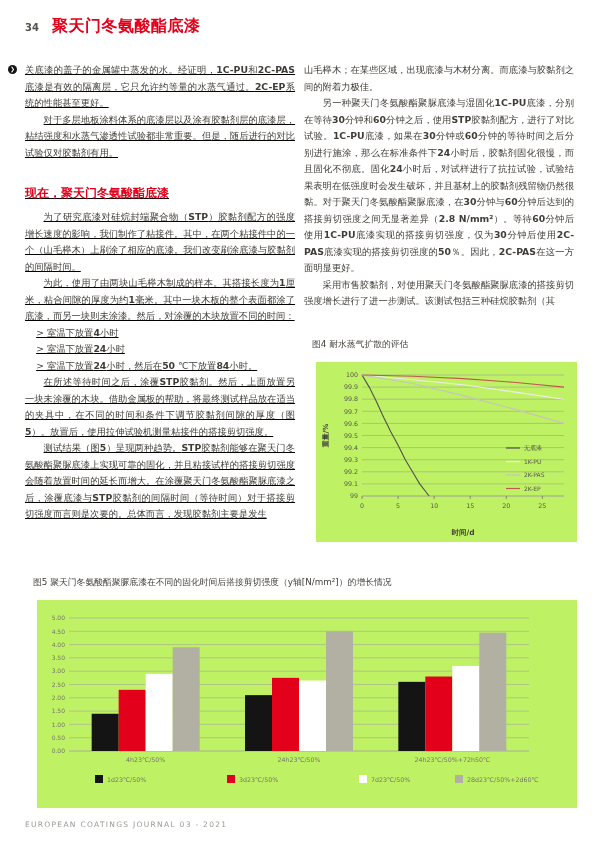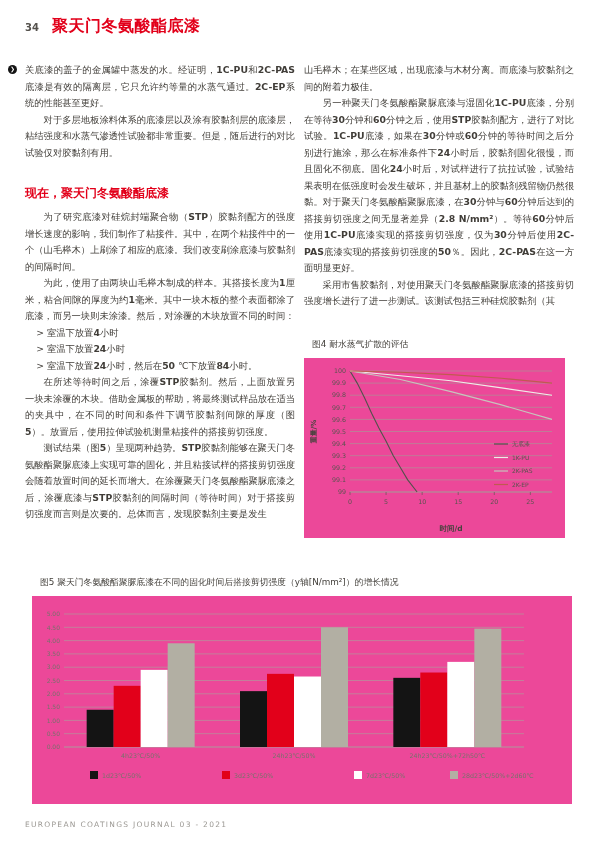--- a/index.html
+++ b/index.html
@@ -3,32 +3,32 @@
 <meta charset="utf-8">
 <style>
   html,body{margin:0;padding:0;background:#ffffff;}
   .page{width:600px;height:849px;position:relative;background:#fff;overflow:hidden;
         font-family:"DejaVu Sans","Liberation Sans",sans-serif;}
   header.pagehead{position:absolute;top:16px;left:25px;display:flex;gap:13px;align-items:baseline;}
   .pagenum{font-size:10px;font-weight:bold;color:#55524d;}
   .htitle{font-size:16px;font-weight:bold;color:#e2001a;letter-spacing:.5px;}
   .columns{position:absolute;top:62px;left:25px;display:flex;gap:9px;}
   .col{width:270px;}
-  .col.left{position:relative;}
+  .col.left{position:relative;text-decoration:underline;}
   p.body{margin:0;font-size:9.3px;line-height:16.5px;text-align:justify;color:#403d38;text-indent:2em;}
   p.noindent{text-indent:0;}
   p.listitem{text-indent:1.2em;text-align:left;}
   .bullet{position:absolute;left:-17px;top:3px;width:9px;height:9px;border-radius:50%;
           background:#141414;color:#fff;font-size:5.5px;line-height:9.5px;text-align:center;font-weight:bold;}
   .redheading{margin:24px 0 7px;font-size:12px;font-weight:bold;color:#e2001a;}
   .caption{margin:8px;font-size:8.8px;font-weight:normal;color:#44413c;line-height:12px;}
   .fig4caption{margin-top:28px;margin-bottom:8px;}
-  figure.chartbox{margin:0;background:#ec4899;}
+  figure.chartbox{margin:12px;background:#bef264;}
   .fig4{width:261px;height:180px;}
-  .fig5section{position:absolute;top:568px;left:32px;width:550px;}
+  .fig5section{position:absolute;top:568px;left:25px;width:550px;}
   .fig5{width:540px;height:208px;margin-top:8px;}
   b{font-weight:bold;}
   svg text{font-family:"DejaVu Sans","Liberation Sans",sans-serif;}
   footer.pagefoot{position:absolute;top:820px;left:25px;font-size:7.5px;letter-spacing:1.3px;color:#9b9893;}
 </style>
 </head>
 <body>
 
 <div class="page">
 

